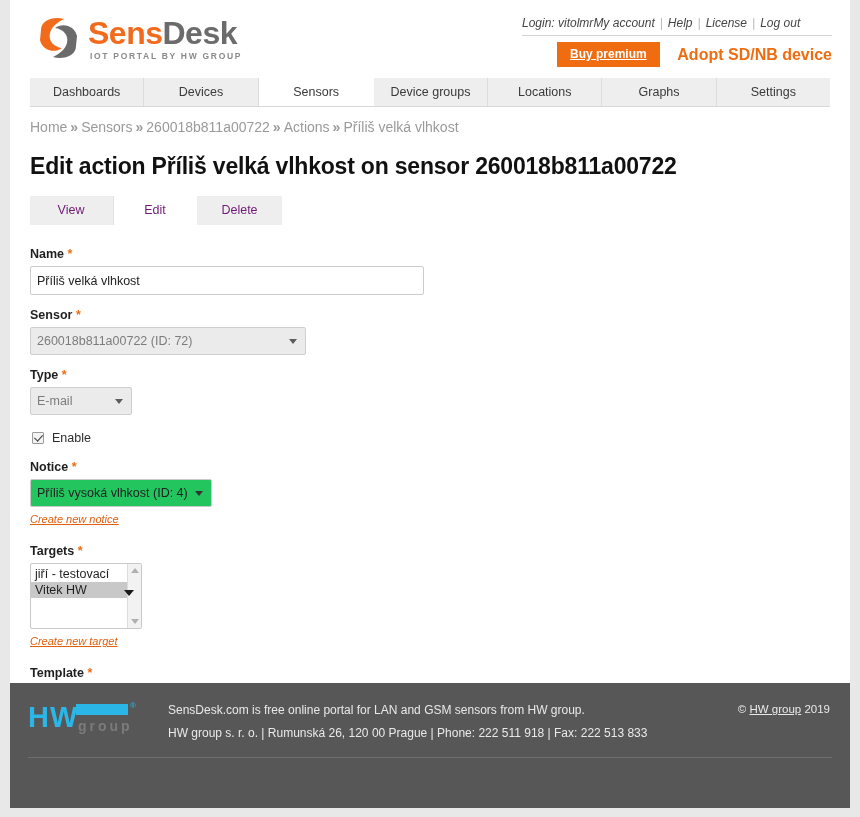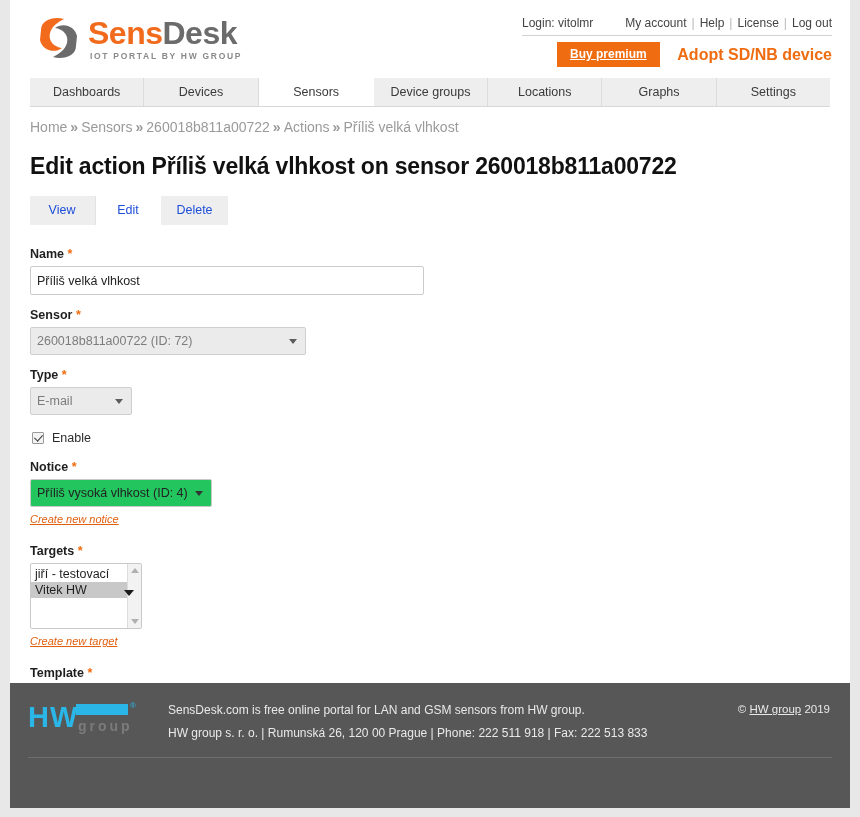--- a/index.html
+++ b/index.html
@@ -79,26 +79,26 @@
     font-weight: bold;
     white-space: nowrap;
   }
 
   
   #account-bar {
     position: absolute;
     right: 18px;
     top: 16px;
     width: 310px;
-    text-align: right;
     border-bottom: 1px solid #d3d3d3;
     padding-bottom: 5px;
     font-size: 12px;
     color: #444;
     white-space: nowrap;
+    font-style: italic;
   }
   #account-bar .login-text {
     float: left;
     color: #444;
   }
   #account-bar a {
     color: #444;
     text-decoration: none;
   }
   #account-bar .sep {
@@ -192,23 +192,23 @@
   }
 
   
   #sub-tabs {
     display: flex;
     margin-bottom: 22px;
   }
   .sub-tab {
     background: #eeeeee;
     font-size: 12.5px;
-    color: #1d4ed8;
+    color: #701a75;
     padding: 7px 1px 8px 0;
-    width: 66px;
+    width: 84px;
     text-align: center;
     cursor: pointer;
     border-right: 1px solid #e2e2e2;
     box-sizing: border-box;
   }
   .sub-tab.active {
     background: #ffffff;
     border-right: 1px solid #eeeeee;
   }
   .sub-tab:last-child { border-right: none; }

